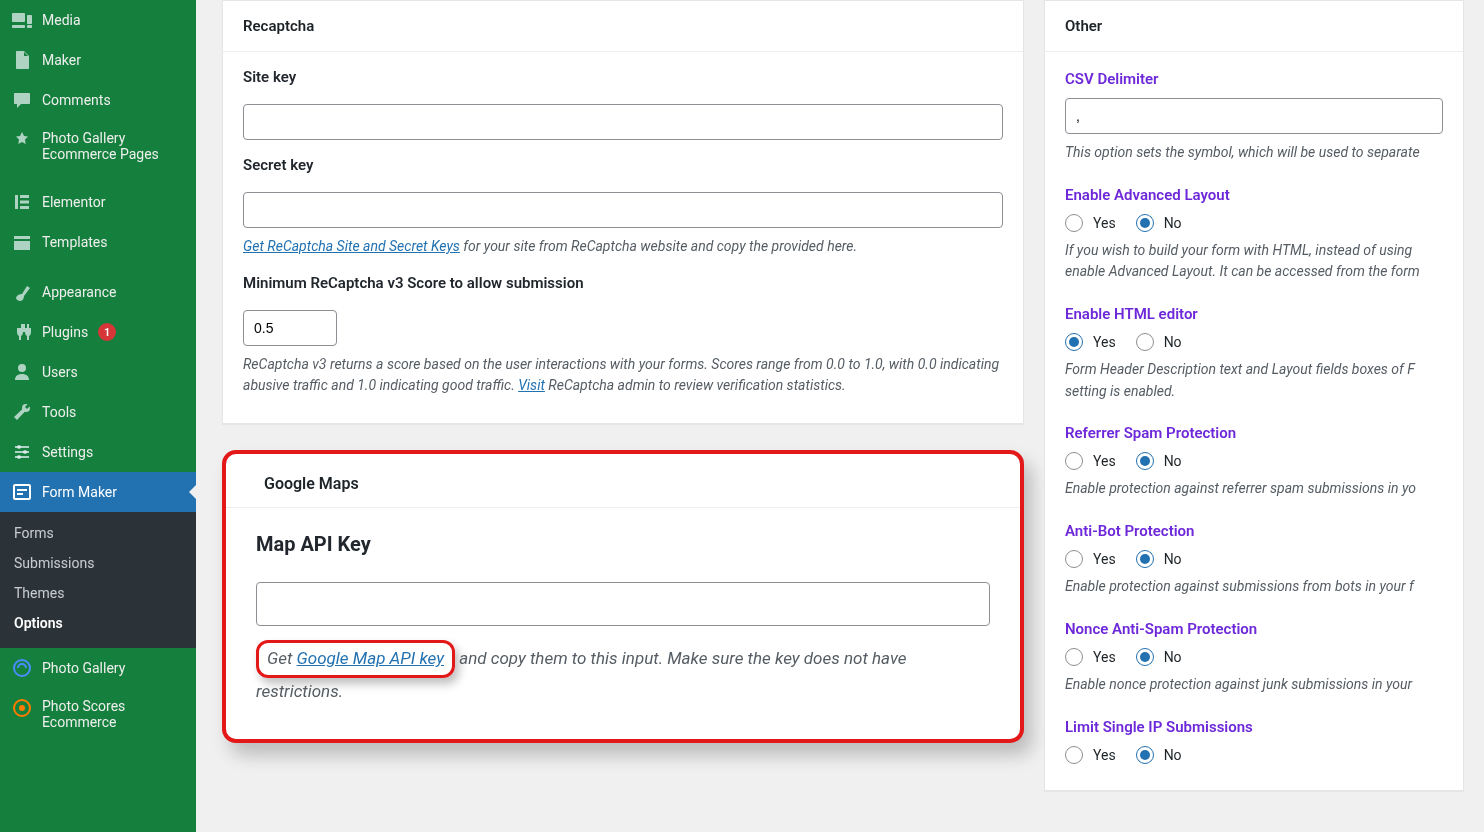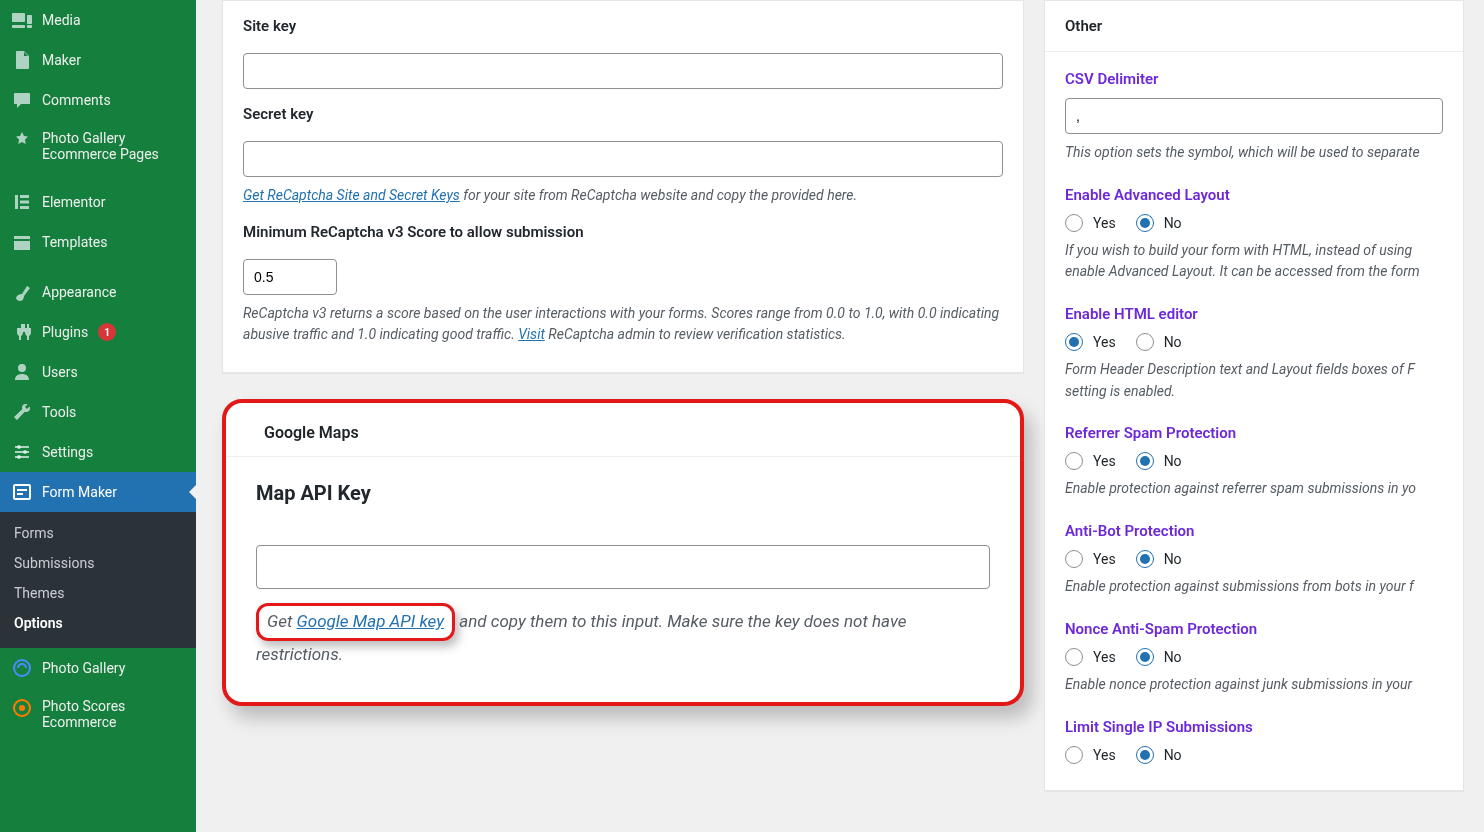--- a/index.html
+++ b/index.html
@@ -111,21 +111,21 @@
   .panel.left .panel-body { padding-top:12px; }
   .field { margin-top: 16px; }
   .field:first-child { margin-top:4px; }
   .label {
     display:block;
     font-weight:600;
     font-size:15px;
     margin-bottom:10px;
     color:#22272e;
   }
-  .big-label { font-size:20px; font-weight:700; margin-bottom:32px; }
+  .big-label { font-size:20px; font-weight:700; margin-bottom:18px; }
   input.text {
     width:100%;
     height:36px;
     border:1px solid #8c8f94;
     border-radius:4px;
     padding:0 10px;
     font-size:14px;
     background:#fff;
     margin-top:8px;
   }
@@ -141,21 +141,21 @@
     color:#2271b1;
     text-decoration:underline;
     cursor:pointer;
     font-style:italic;
   }
   
   .card-highlight {
     margin-top:26px;
     width:802px;
     border:4px solid #e31919;
-    border-radius:20px;
+    border-radius:14px;
     background:#fff;
     padding:0;
     box-shadow: 8px 12px 18px rgba(0,0,0,.22);
   }
   .card-highlight .panel-head {
     padding:20px 38px 14px 38px;
     font-size:16px;
     border-bottom:1px solid #eee;
   }
   .card-highlight .panel-body { padding: 24px 30px 34px 30px; }
@@ -345,20 +345,21 @@
       </span>
     <span>Photo Scores Ecommerce</span>
   </div>
 </div>
 
 <div class="content">
   <div class="panel-row">
 
     <div style="width:802px">
       <div class="panel left">
+        <div class="panel-head">Recaptcha</div>
         <div class="panel-body">
           <div class="field">
             <span class="label">Site key</span>
             <input class="text" value="" style="">
           </div>
           <div class="field">
             <span class="label">Secret key</span>
             <input class="text" value="" style="">
             <div class="hint">
               <span class="link">Get ReCaptcha Site and Secret Keys</span><span> for your site from ReCaptcha website and copy the provided here.</span>

